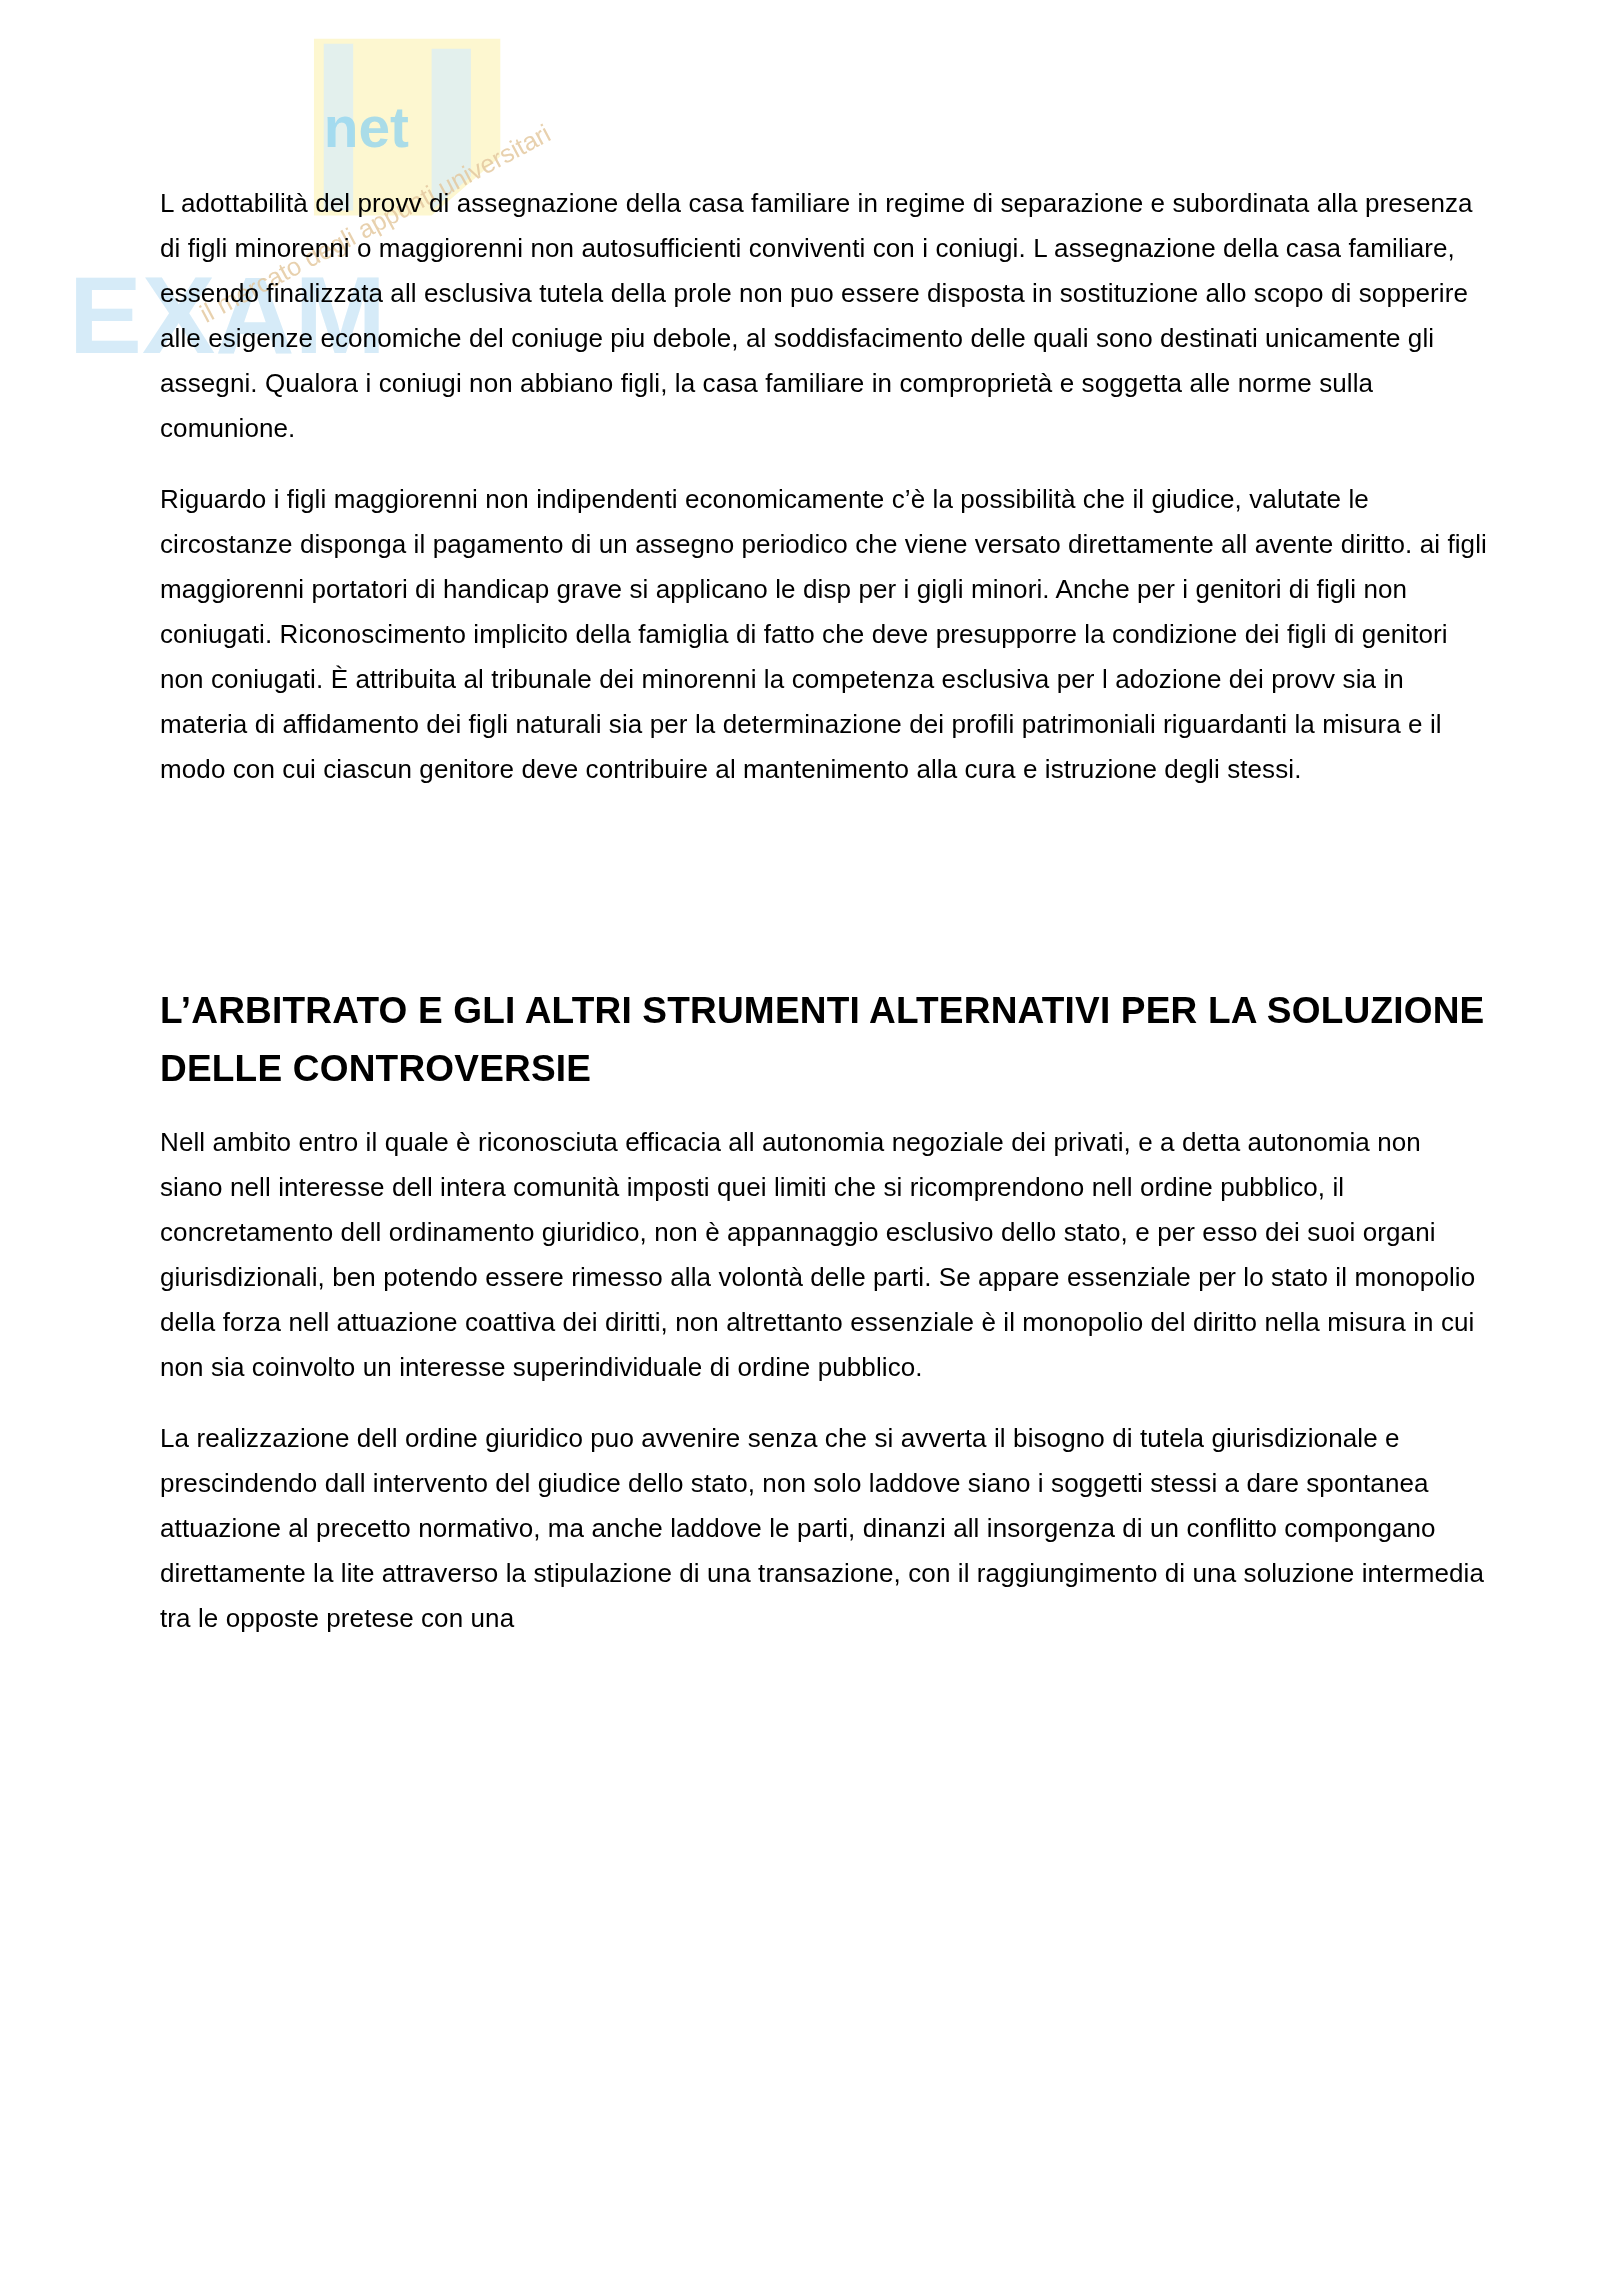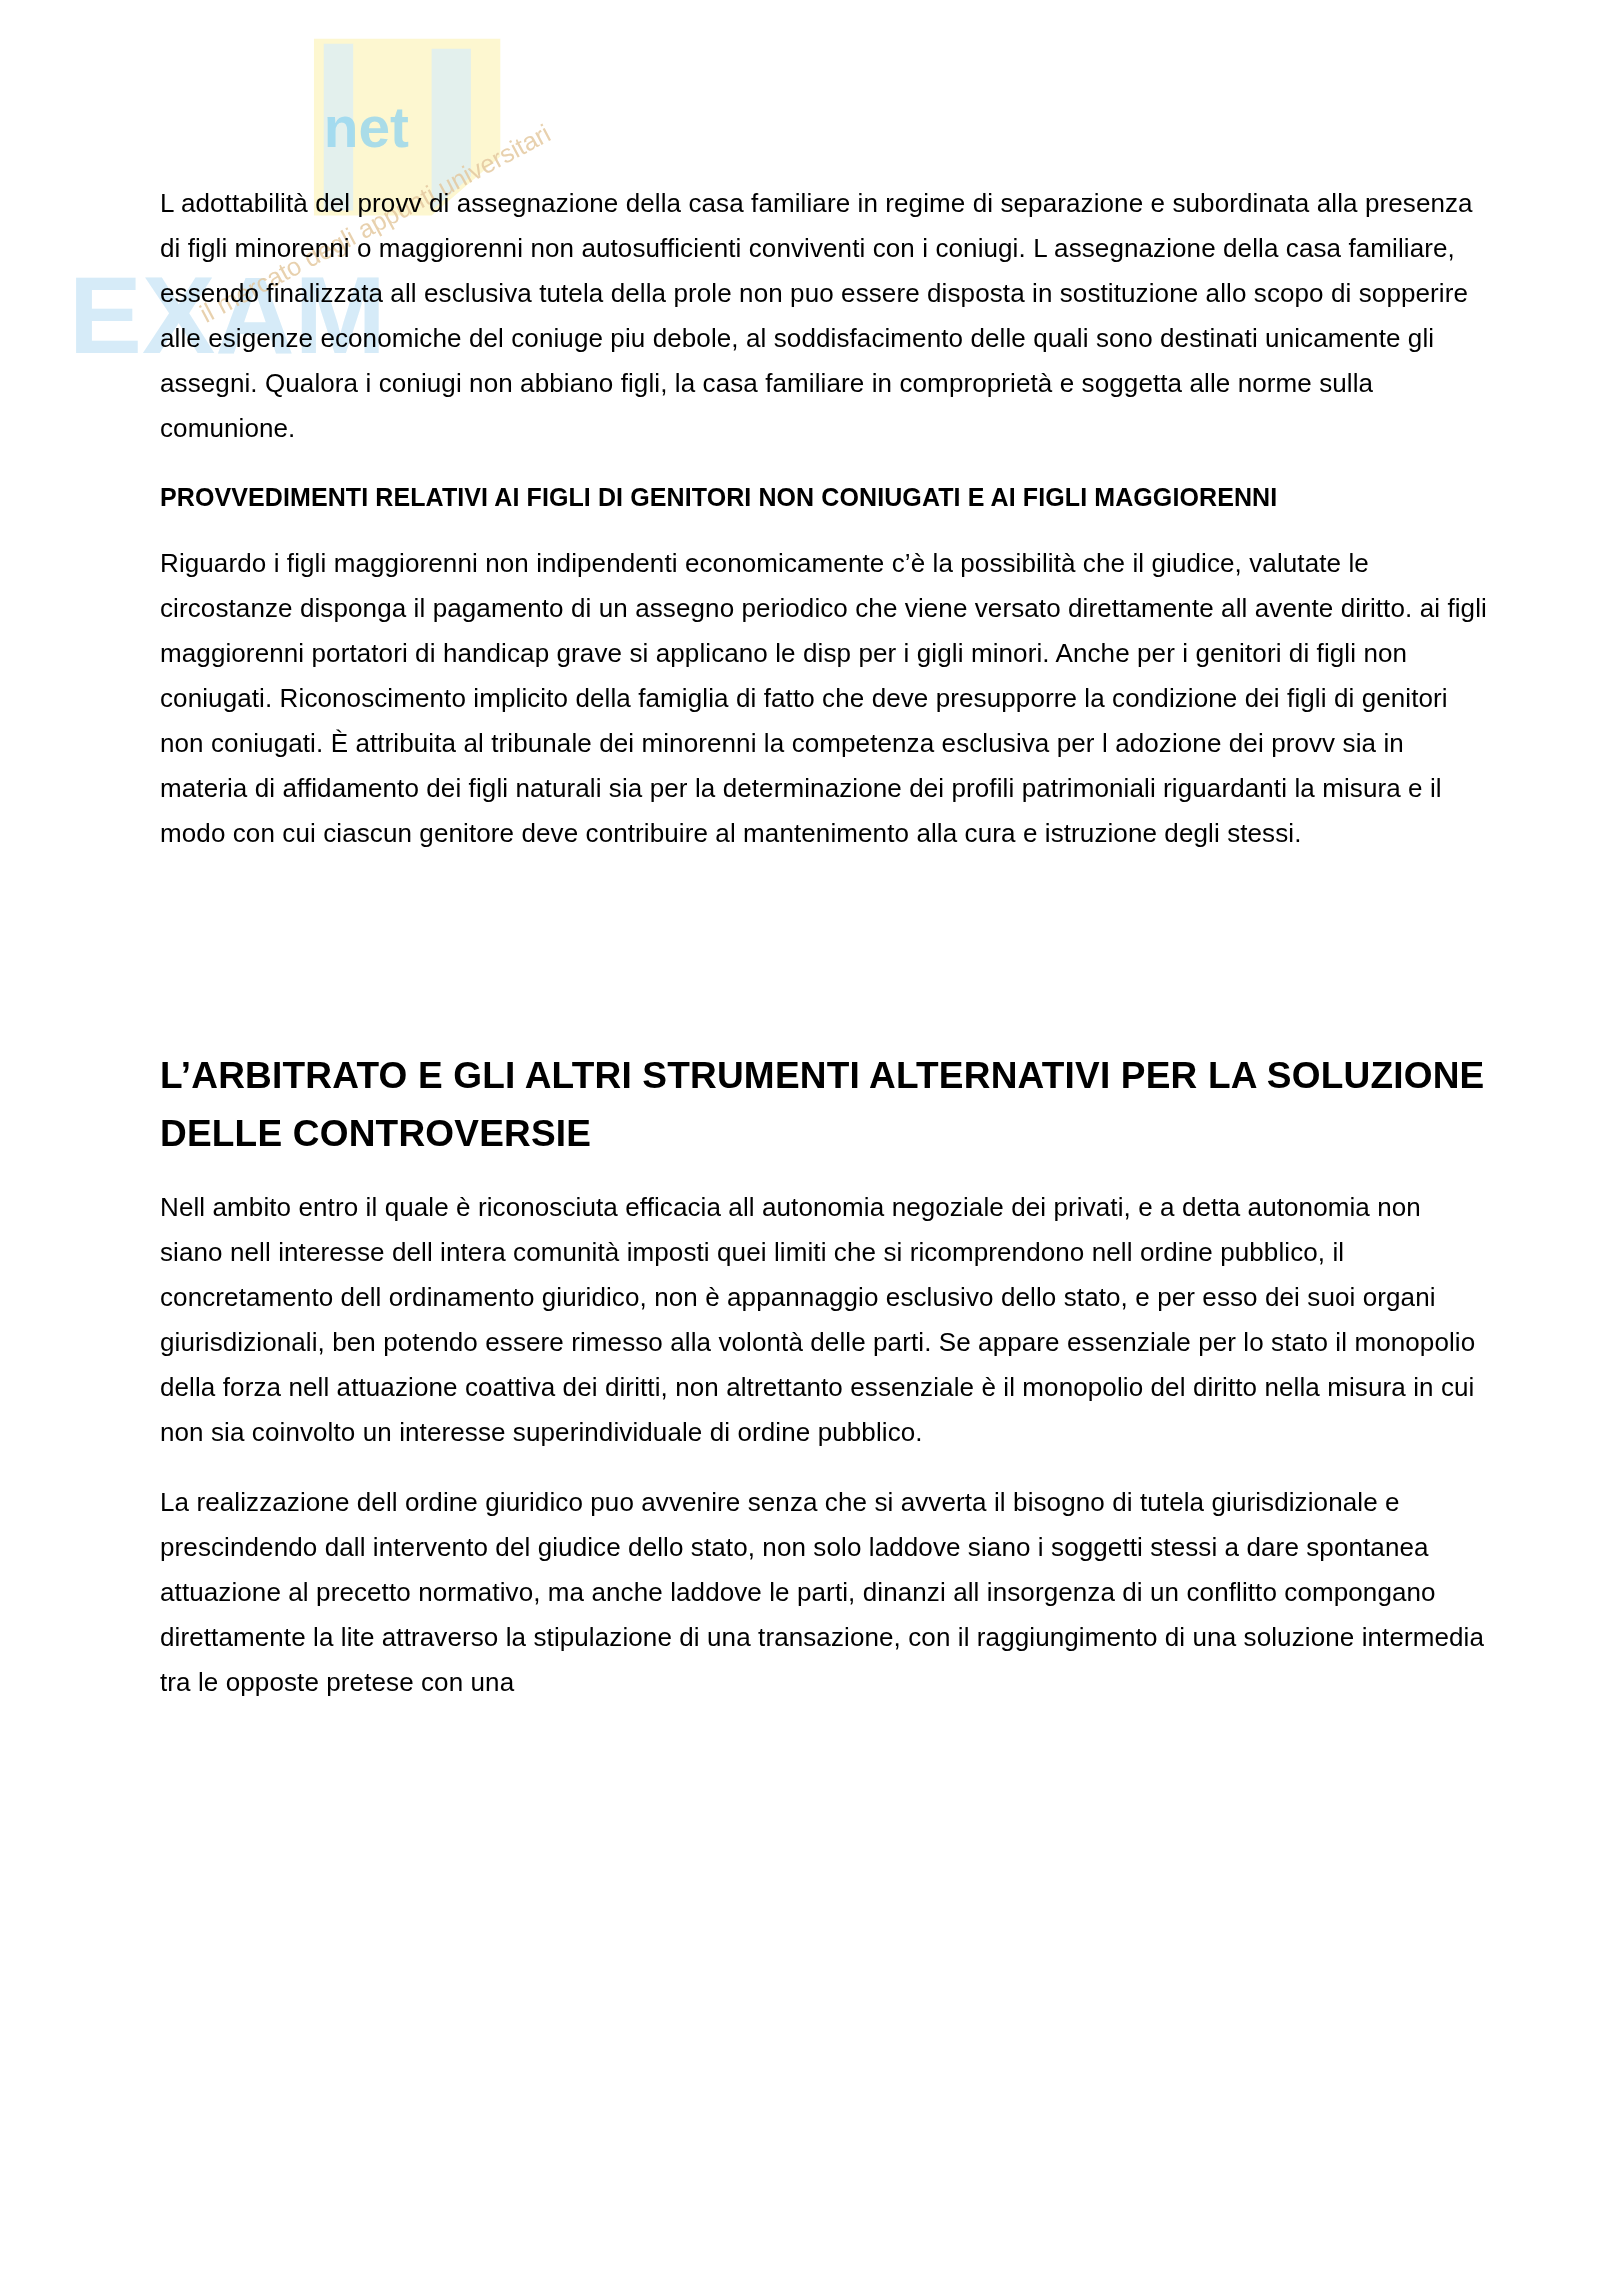--- a/index.html
+++ b/index.html
@@ -73,21 +73,20 @@
       <text x="270" y="120" font-family="Liberation Sans, sans-serif" font-size="58" font-weight="bold" fill="#8fd4f0" opacity="0.75">net</text>
       <text x="10" y="330" font-family="Liberation Sans, sans-serif" font-size="112" font-weight="bold" fill="#cfe8f7" opacity="0.85">EXAM</text>
       <text x="150" y="300" transform="rotate(-28 150 300)" font-family="Liberation Sans, sans-serif" font-size="26" fill="#e4c9a0" opacity="0.85">il mercato degli appunti universitari</text>
     </svg>
   </div>
 
   <div class="content">
 
     <p class="body-text">L adottabilità del provv di assegnazione della casa familiare in regime di separazione e subordinata alla presenza di figli minorenni o maggiorenni non autosufficienti conviventi con i coniugi. L assegnazione della casa familiare, essendo finalizzata all esclusiva tutela della prole non puo essere disposta in sostituzione allo scopo di sopperire alle esigenze economiche del coniuge piu debole, al soddisfacimento delle quali sono destinati unicamente gli assegni. Qualora i coniugi non abbiano figli, la casa familiare in comproprietà e soggetta alle norme sulla comunione.</p>
 
-    <h3 class="sub-heading">PROVVEDIMENTI RELATIVI AI FIGLI DI GENITORI NON CONIUGATI E AI FIGLI MAGGIORENNI</h3>
 
     <p class="body-text">Riguardo i figli maggiorenni non indipendenti economicamente c’è la possibilità che il giudice, valutate le circostanze disponga il pagamento di un assegno periodico che viene versato direttamente all avente diritto. ai figli maggiorenni portatori di handicap grave si applicano le disp per i gigli minori. Anche per i genitori di figli non coniugati. Riconoscimento implicito della famiglia di fatto che deve presupporre la condizione dei figli di genitori non coniugati. È attribuita al tribunale dei minorenni la competenza esclusiva per l adozione dei provv sia in materia di affidamento dei figli naturali sia  per la determinazione dei profili patrimoniali riguardanti la misura e il modo con cui ciascun genitore deve contribuire al mantenimento alla cura e istruzione degli stessi.</p>
 
     <div class="spacer-large"></div>
 
     <h1 class="main-heading">L’ARBITRATO E GLI ALTRI STRUMENTI ALTERNATIVI PER LA SOLUZIONE DELLE CONTROVERSIE</h1>
 
 
     <p class="body-text">Nell ambito entro il quale è riconosciuta efficacia all autonomia negoziale dei privati, e a detta autonomia non siano nell interesse dell intera comunità imposti quei limiti che si ricomprendono nell ordine pubblico, il concretamento dell ordinamento giuridico, non è appannaggio esclusivo dello stato, e per esso dei suoi organi giurisdizionali, ben potendo essere rimesso alla volontà delle parti. Se appare essenziale per lo stato il monopolio della forza nell attuazione coattiva dei diritti, non altrettanto essenziale è il monopolio del diritto nella misura in cui non sia coinvolto un interesse superindividuale di ordine pubblico.</p>
 

